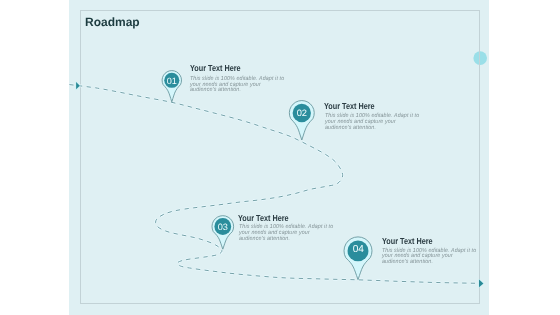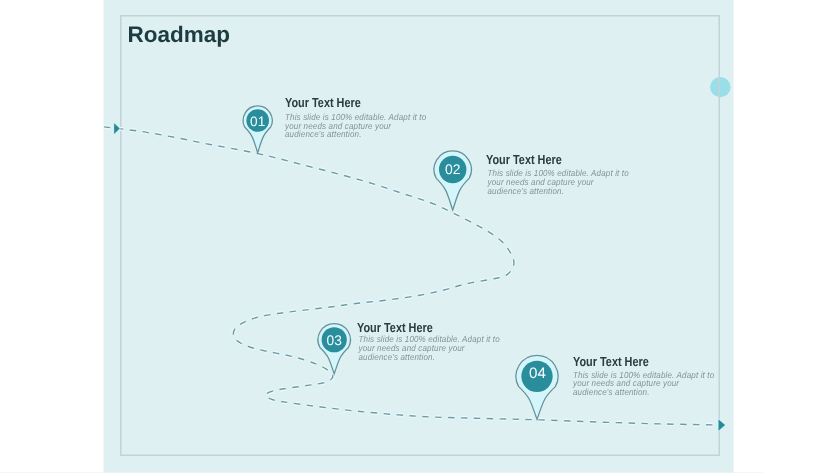--- a/index.html
+++ b/index.html
@@ -1,21 +1,21 @@
 <!DOCTYPE html>
 <html><head>
 <meta charset="utf-8">
 <style>
   html,body{margin:0;padding:0;}
   body{width:560px;height:315px;background:#ffffff;overflow:hidden;-webkit-font-smoothing:antialiased;text-rendering:geometricPrecision;
        font-family:"Liberation Sans",sans-serif;}
   #slide{position:absolute;left:0;top:0;width:560px;height:315px;}
   .bg{position:absolute;left:69px;top:0;width:420px;height:315px;background:#dff0f3;}
   .frame{position:absolute;left:80px;top:10px;width:400px;height:294px;border:1px solid #c2d2d6;box-sizing:border-box;}
-  .title{position:absolute;left:85px;top:15px;font-size:15px;font-weight:bold;color:#1d3c40;letter-spacing:0;}
+  .title{position:absolute;left:85px;top:15px;font-size:12px;font-weight:bold;color:#1d3c40;letter-spacing:0;}
   svg.layer{position:absolute;left:0;top:0;width:560px;height:315px;}
   .h{position:absolute;font-size:8.8px;font-weight:bold;color:#2a3b42;letter-spacing:0;white-space:nowrap;transform:scaleX(0.825);transform-origin:left top;}
   .b{position:absolute;font-size:5.9px;font-style:italic;color:#839296;line-height:5.7px;width:130px;transform:scaleX(0.905);letter-spacing:0.12px;white-space:pre-line;transform-origin:left top;}
   text.pn{fill:#f2feff;font-family:"Liberation Sans",sans-serif;font-size:9px;text-anchor:middle;dominant-baseline:central;}
 </style>
 </head>
 <body>
 
 <div id="slide">
   <div class="bg"></div>

